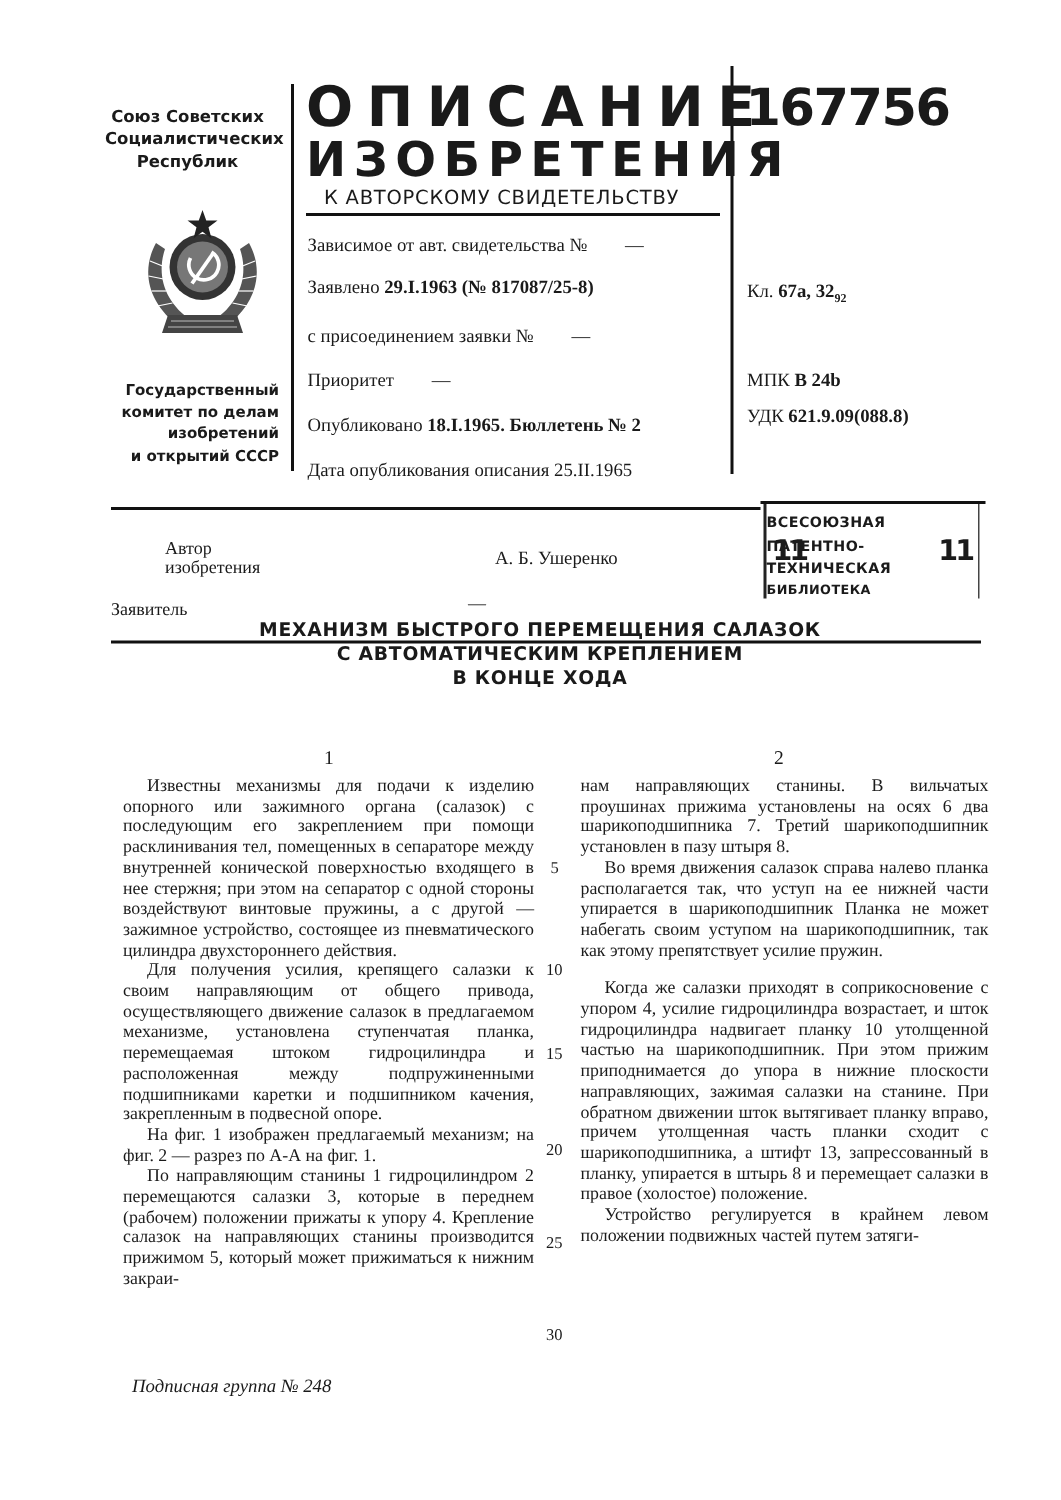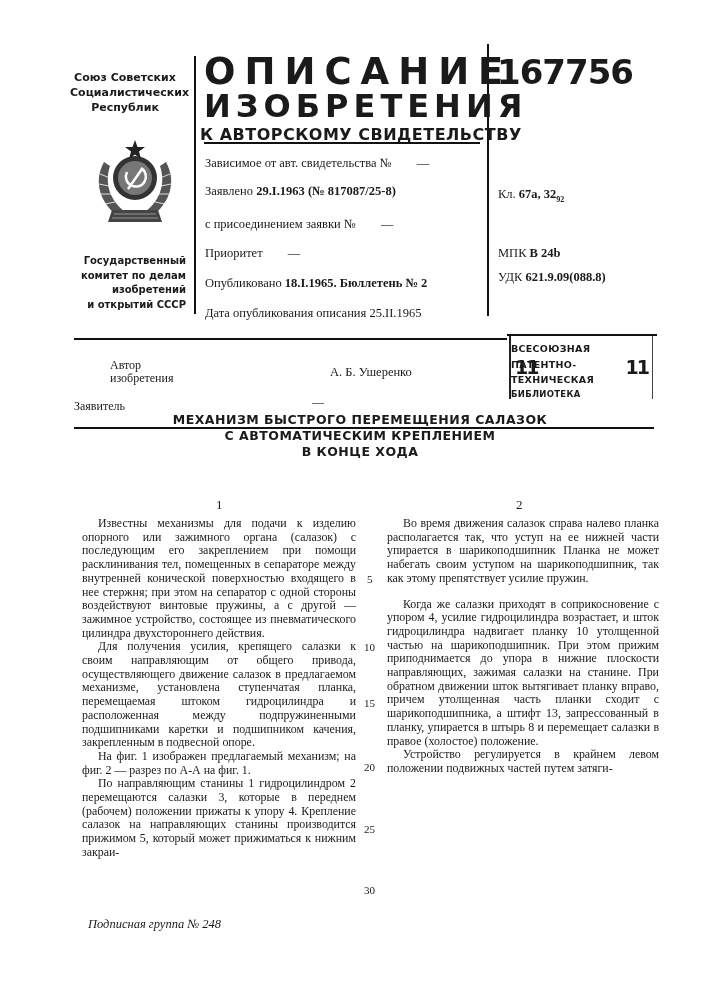--- a/index.html
+++ b/index.html
@@ -9,21 +9,21 @@
   .hline { position: absolute; background: #111; height: 2px; }
 
   
   .union { left: 70px; top: 70px; width: 110px; text-align: center; font-size: 11px; line-height: 15px; font-weight: bold; font-family: "DejaVu Sans", sans-serif; }
   .emblem { left: 90px; top: 132px; width: 90px; height: 96px; }
   .committee { left: 66px; top: 254px; width: 120px; text-align: right; font-size: 10px; line-height: 14.5px; font-weight: bold; font-family: "DejaVu Sans", sans-serif; }
 
   
   .title1 { left: 204px; top: 52px; font-family: "DejaVu Sans", sans-serif; font-weight: bold; font-size: 37px; letter-spacing: 9px; line-height: 40px; }
   .title2 { left: 204px; top: 88px; font-family: "DejaVu Sans", sans-serif; font-weight: bold; font-size: 32px; letter-spacing: 5px; line-height: 36px; }
-  .title3 { left: 200px; top: 125px; font-family: "DejaVu Sans", sans-serif; font-weight: bold; font-size: 16px; letter-spacing: 0.5px; }
+  .title3 { left: 216px; top: 125px; font-family: "DejaVu Sans", sans-serif; font-weight: normal; font-size: 13px; letter-spacing: 0.5px; }
   .patnum { left: 497px; top: 52px; font-family: "DejaVu Sans", sans-serif; font-weight: bold; font-size: 34px; letter-spacing: -1px; }
 
   .meta { left: 205px; font-size: 12.5px; white-space: nowrap; }
   .meta b { font-weight: bold; }
   .dash { display: inline-block; margin-left: 22px; }
 
   .right-meta { left: 498px; font-size: 12.5px; white-space: nowrap; }
 
   .label-sm { font-size: 12px; line-height: 13px; }
   .author-name { left: 330px; top: 365px; font-size: 12.5px; }
@@ -164,20 +164,21 @@
 <div class="abs colnum" style="left:516px; top:497px;">2</div>
 
 <div class="abs col" style="left:82px; top:517px; width:274px;">
   <p>Известны механизмы для подачи к изделию опорного или зажимного органа (салазок) с последующим его закреплением при помощи расклинивания тел, помещенных в сепараторе между внутренней конической поверхностью входящего в нее стержня; при этом на сепаратор с одной стороны воздействуют винтовые пружины, а с другой — зажимное устройство, состоящее из пневматического цилиндра двухстороннего действия.</p>
   <p>Для получения усилия, крепящего салазки к своим направляющим от общего привода, осуществляющего движение салазок в предлагаемом механизме, установлена ступенчатая планка, перемещаемая штоком гидроцилиндра и расположенная между подпружиненными подшипниками каретки и подшипником качения, закрепленным в подвесной опоре.</p>
   <p>На фиг. 1 изображен предлагаемый механизм; на фиг. 2 — разрез по А-А на фиг. 1.</p>
   <p>По направляющим станины 1 гидроцилиндром 2 перемещаются салазки 3, которые в переднем (рабочем) положении прижаты к упору 4. Крепление салазок на направляющих станины производится прижимом 5, который может прижиматься к нижним закраи-</p>
 </div>
 
 <div class="abs col" style="left:387px; top:517px; width:272px;">
+  <p style="text-indent:0">нам направляющих станины. В вильчатых проушинах прижима установлены на осях 6 два шарикоподшипника 7. Третий шарикоподшипник установлен в пазу штыря 8.</p>
   <p>Во время движения салазок справа налево планка располагается так, что уступ на ее нижней части упирается в шарикоподшипник Планка не может набегать своим уступом на шарикоподшипник, так как этому препятствует усилие пружин.</p>
   <p class="spaced">Когда же салазки приходят в соприкосновение с упором 4, усилие гидроцилиндра возрастает, и шток гидроцилиндра надвигает планку 10 утолщенной частью на шарикоподшипник. При этом прижим приподнимается до упора в нижние плоскости направляющих, зажимая салазки на станине. При обратном движении шток вытягивает планку вправо, причем утолщенная часть планки сходит с шарикоподшипника, а штифт 13, запрессованный в планку, упирается в штырь 8 и перемещает салазки в правое (холостое) положение.</p>
   <p>Устройство регулируется в крайнем левом положении подвижных частей путем затяги-</p>
 </div>
 
 <div class="linenum" style="left:367px; top:573px;">5</div>
 <div class="linenum" style="left:364px; top:641px;">10</div>
 <div class="linenum" style="left:364px; top:697px;">15</div>
 <div class="linenum" style="left:364px; top:761px;">20</div>
 <div class="linenum" style="left:364px; top:823px;">25</div>

